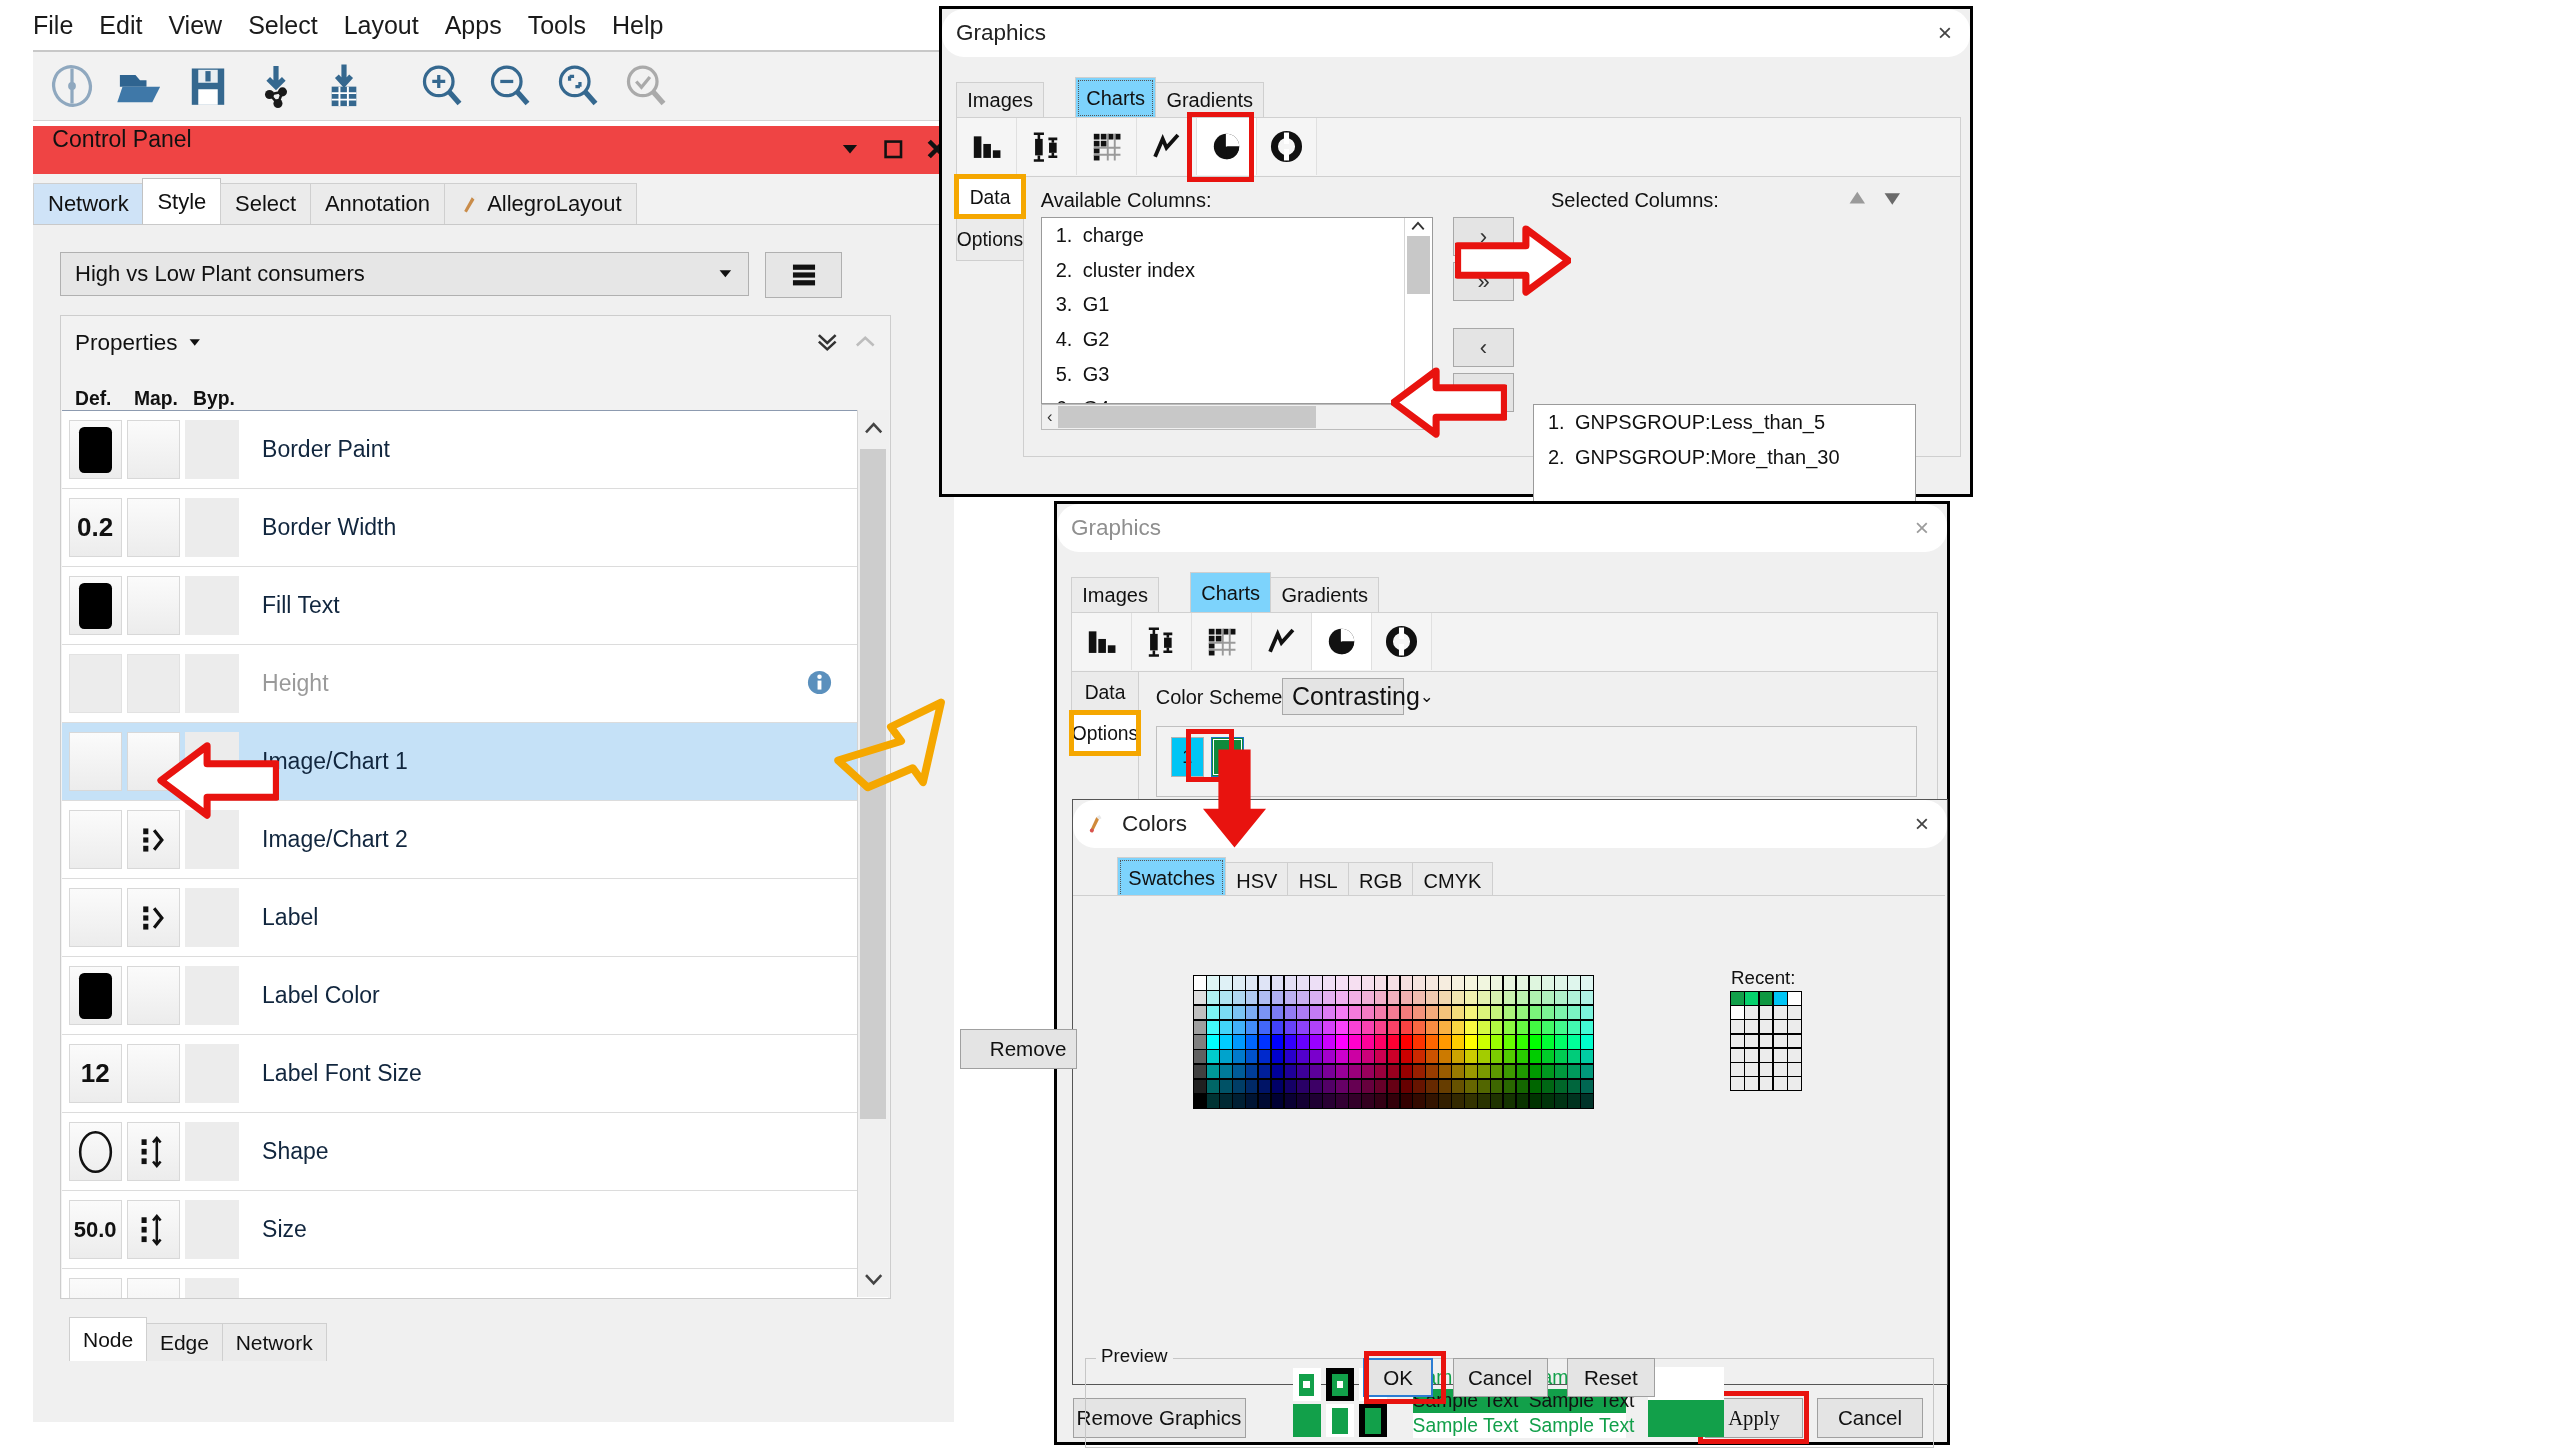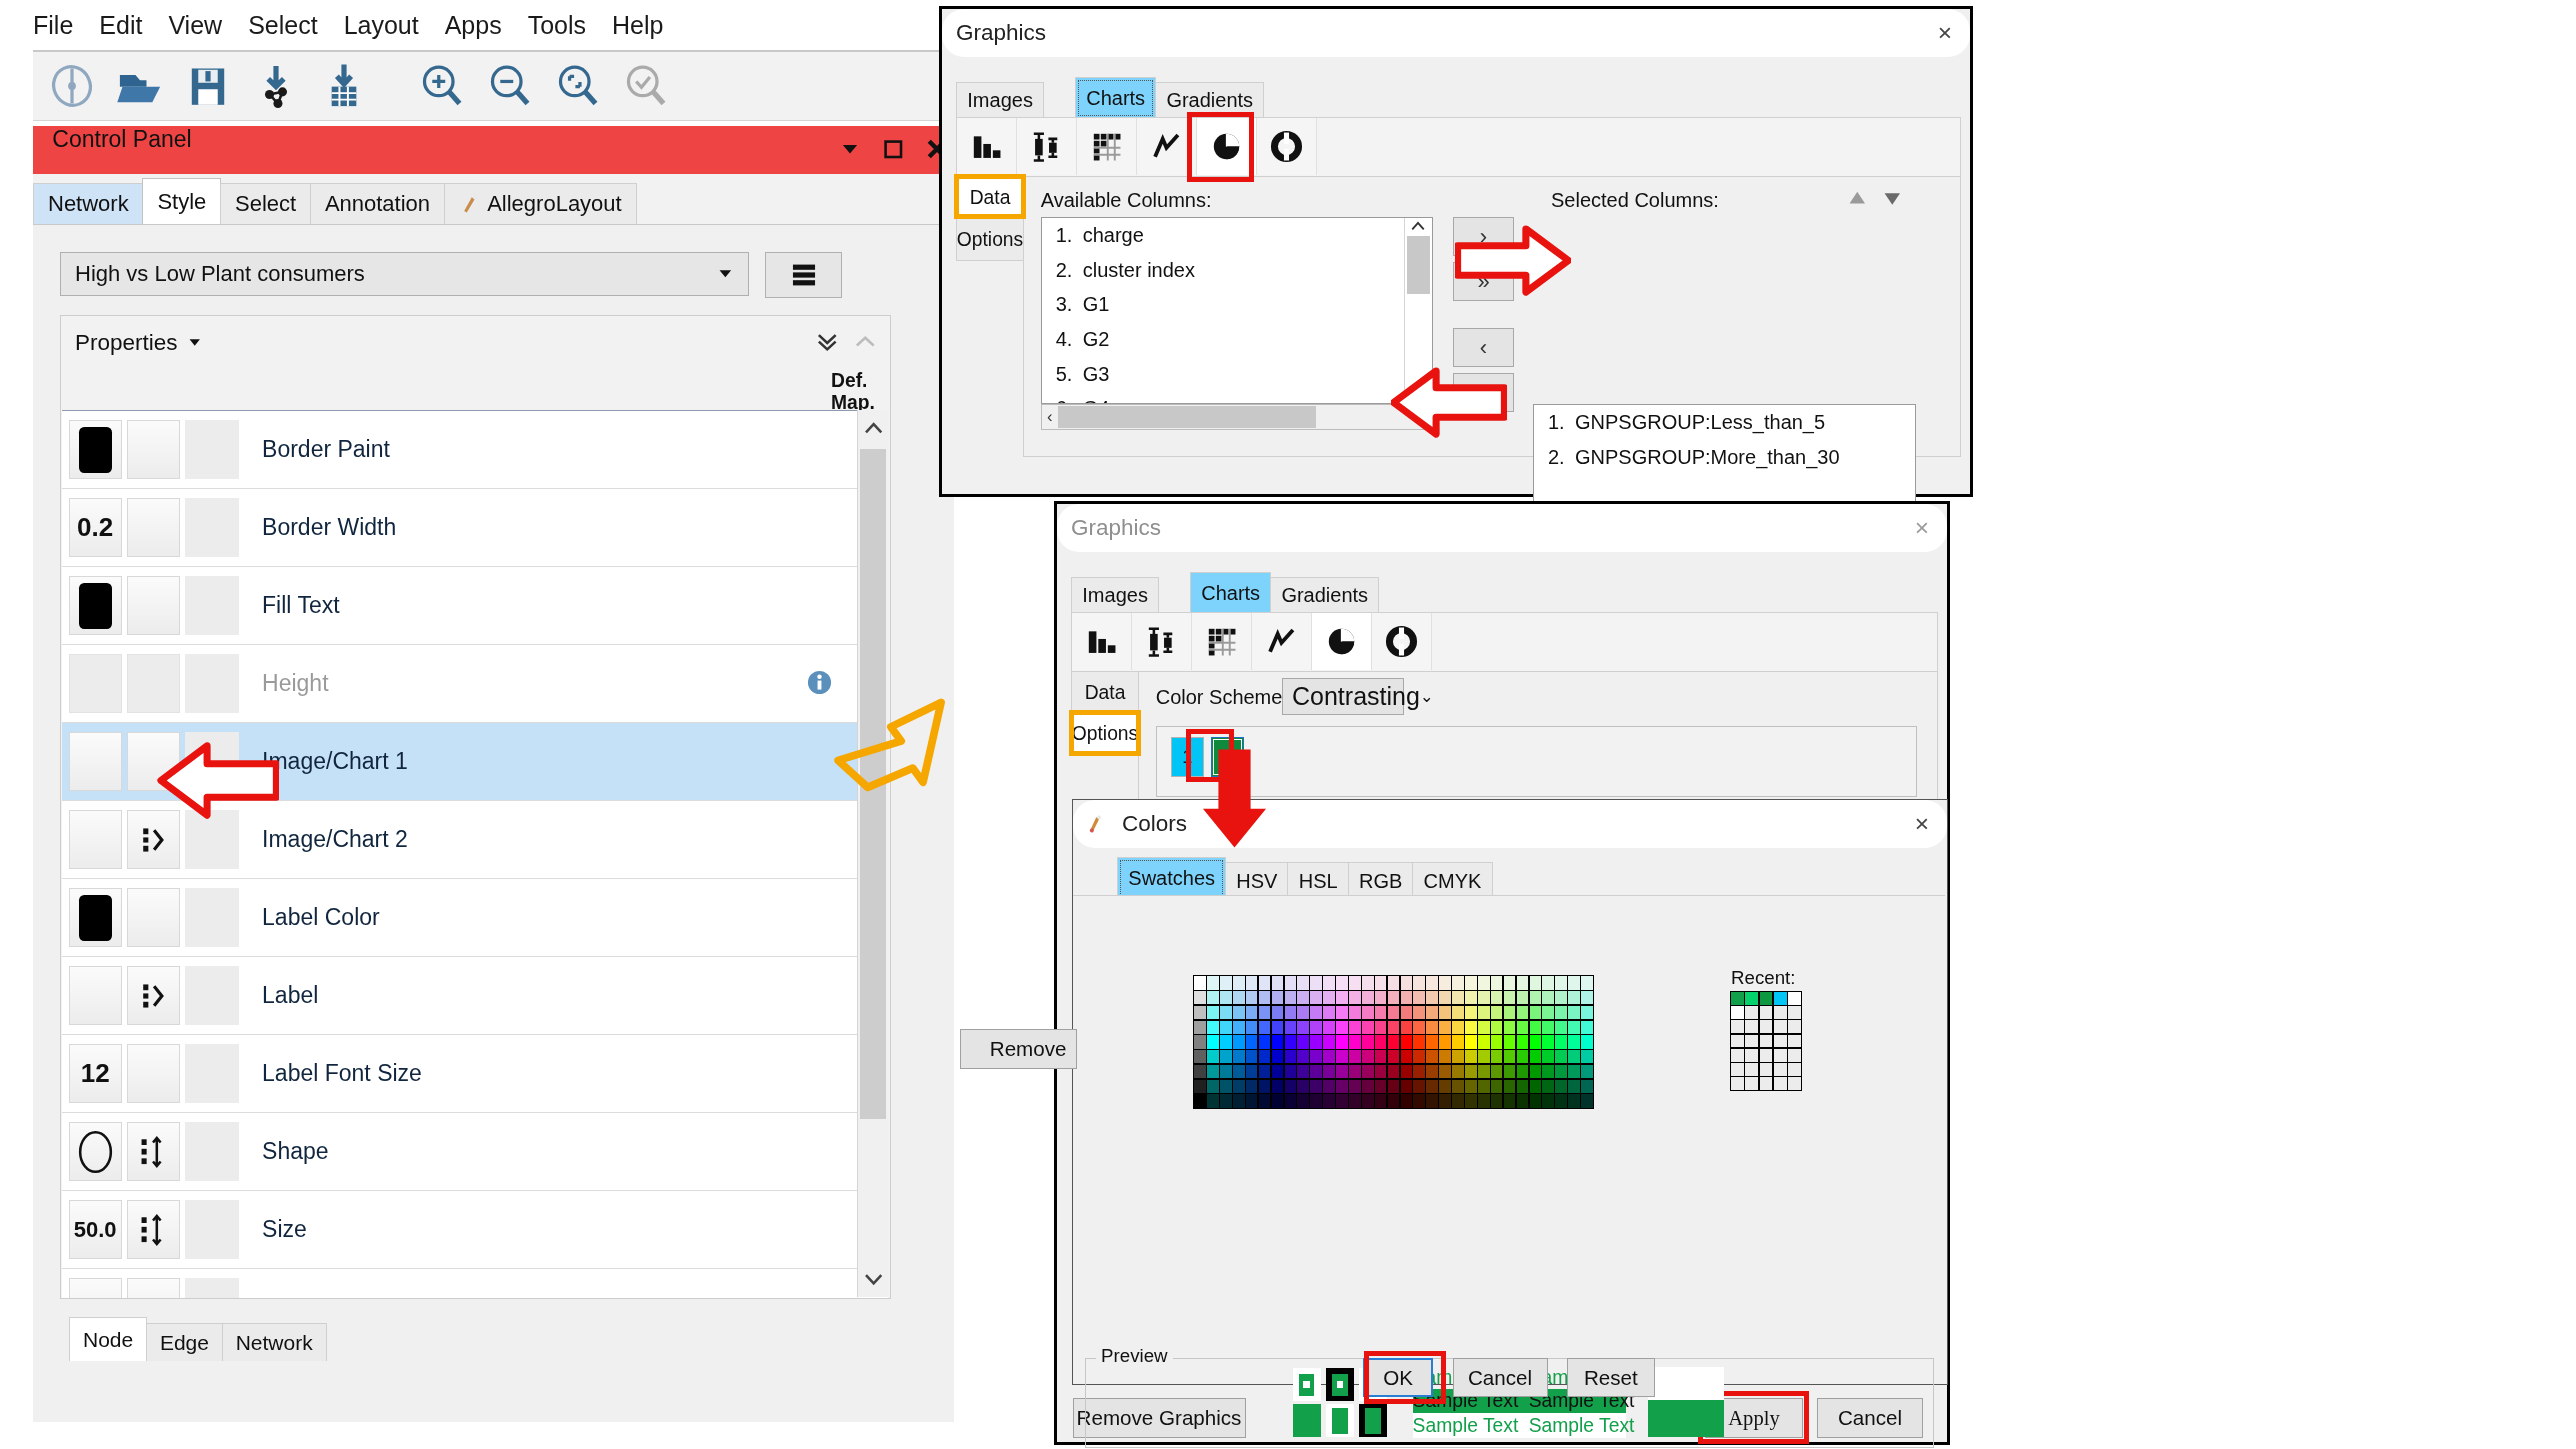--- a/index.html
+++ b/index.html
@@ -31,21 +31,21 @@
   #style-select{position:absolute;left:27px;top:27px;width:689px;height:44px;background:#e6e6e6;
                 border:1.3px solid #b0b0b0;display:flex;align-items:center;box-sizing:border-box;cursor:pointer;}
   #style-select .lbl{font-size:22px;color:#111;margin-left:14px;flex:1;}
   #style-menu-btn{position:absolute;left:732px;top:27px;width:75px;height:44px;background:#e6e6e6;
                   border:1.3px solid #b0b0b0;display:flex;align-items:center;justify-content:center;cursor:pointer;}
   
   #props-box{position:absolute;left:27px;top:90px;width:831px;height:984px;background:#f2f2f2;
              border:1.3px solid #cdcdcd;box-sizing:border-box;}
   #props-hdr{position:absolute;left:0;top:0;width:100%;height:54px;display:flex;align-items:center;}
   #props-hdr .t{font-size:22.5px;color:#111;margin-left:14px;}
-  #props-colhdr{position:absolute;left:0;top:54px;width:100%;height:40px;display:flex;align-items:flex-end;flex-direction:column;}
+  #props-colhdr{position:absolute;left:0;top:54px;width:100%;height:40px;display:flex;align-items:flex-end;}
   #props-colhdr span{font-size:19.3px;font-weight:bold;color:#111;}
   #props-table{position:absolute;left:1.3px;top:94px;width:826px;height:887px;background:#ffffff;
                border-top:1.9px solid #8d9bb0;overflow:hidden;}
   .prow{position:relative;height:77px;border-bottom:1.3px solid #dcdcdc;background:#ffffff;display:flex;align-items:center;}
   .prow.sel{background:#c5e1f7;}
   .cellbox{width:53px;height:59px;margin-left:6.4px;border:1.3px solid #d8d8d8;
            background:linear-gradient(#fbfbfb,#ececec);display:flex;align-items:center;justify-content:center;
            font-size:26px;font-weight:bold;color:#111;box-sizing:border-box;cursor:pointer;}
   .cellbox.map{margin-left:5.2px;}
   .cellbox.byp{margin-left:5.2px;border:none;background:#ececec;width:54px;}
@@ -367,45 +367,45 @@
           <div class="cellbox byp"></div>
           <span class="pname">Image/Chart 2</span>
           <div class="arrowcell">
               <svg width="18" height="22" viewBox="0 0 28 34">
                 <path d="M20 4 L4 17 L20 30 Z" fill="#111"></path>
               </svg>
             </div>
         </div>
 
         <div class="prow">
-          <div class="cellbox">
-              <div style="width:33px;height:46px;background:#000;border-radius:5.2px"></div>
-            </div>
-          <div class="cellbox map"></div>
-          <div class="cellbox byp"></div>
-          <span class="pname">Label Color</span>
-          <div class="arrowcell">
-              <svg width="18" height="22" viewBox="0 0 28 34">
-                <path d="M20 4 L4 17 L20 30 Z" fill="#111"></path>
-              </svg>
-            </div>
-        </div>
-
-        <div class="prow">
           <div class="cellbox"></div>
           <div class="cellbox map">
             <svg width="27" height="30" viewBox="0 0 42 46">
                 <rect x="5" y="5" width="8" height="9" fill="#111"></rect>
                 <rect x="5" y="19" width="8" height="8" fill="#111"></rect>
                 <rect x="5" y="32" width="8" height="9" fill="#111"></rect>
                 <path d="M22 8 L34 23 L22 38" stroke="#111" stroke-width="5" fill="none"></path>
               </svg>
           </div>
           <div class="cellbox byp"></div>
           <span class="pname">Label</span>
+          <div class="arrowcell">
+              <svg width="18" height="22" viewBox="0 0 28 34">
+                <path d="M20 4 L4 17 L20 30 Z" fill="#111"></path>
+              </svg>
+            </div>
+        </div>
+
+        <div class="prow">
+          <div class="cellbox">
+              <div style="width:33px;height:46px;background:#000;border-radius:5.2px"></div>
+            </div>
+          <div class="cellbox map"></div>
+          <div class="cellbox byp"></div>
+          <span class="pname">Label Color</span>
           <div class="arrowcell">
               <svg width="18" height="22" viewBox="0 0 28 34">
                 <path d="M20 4 L4 17 L20 30 Z" fill="#111"></path>
               </svg>
             </div>
         </div>
 
         <div class="prow">
           <div class="cellbox">
               <span>12</span>

